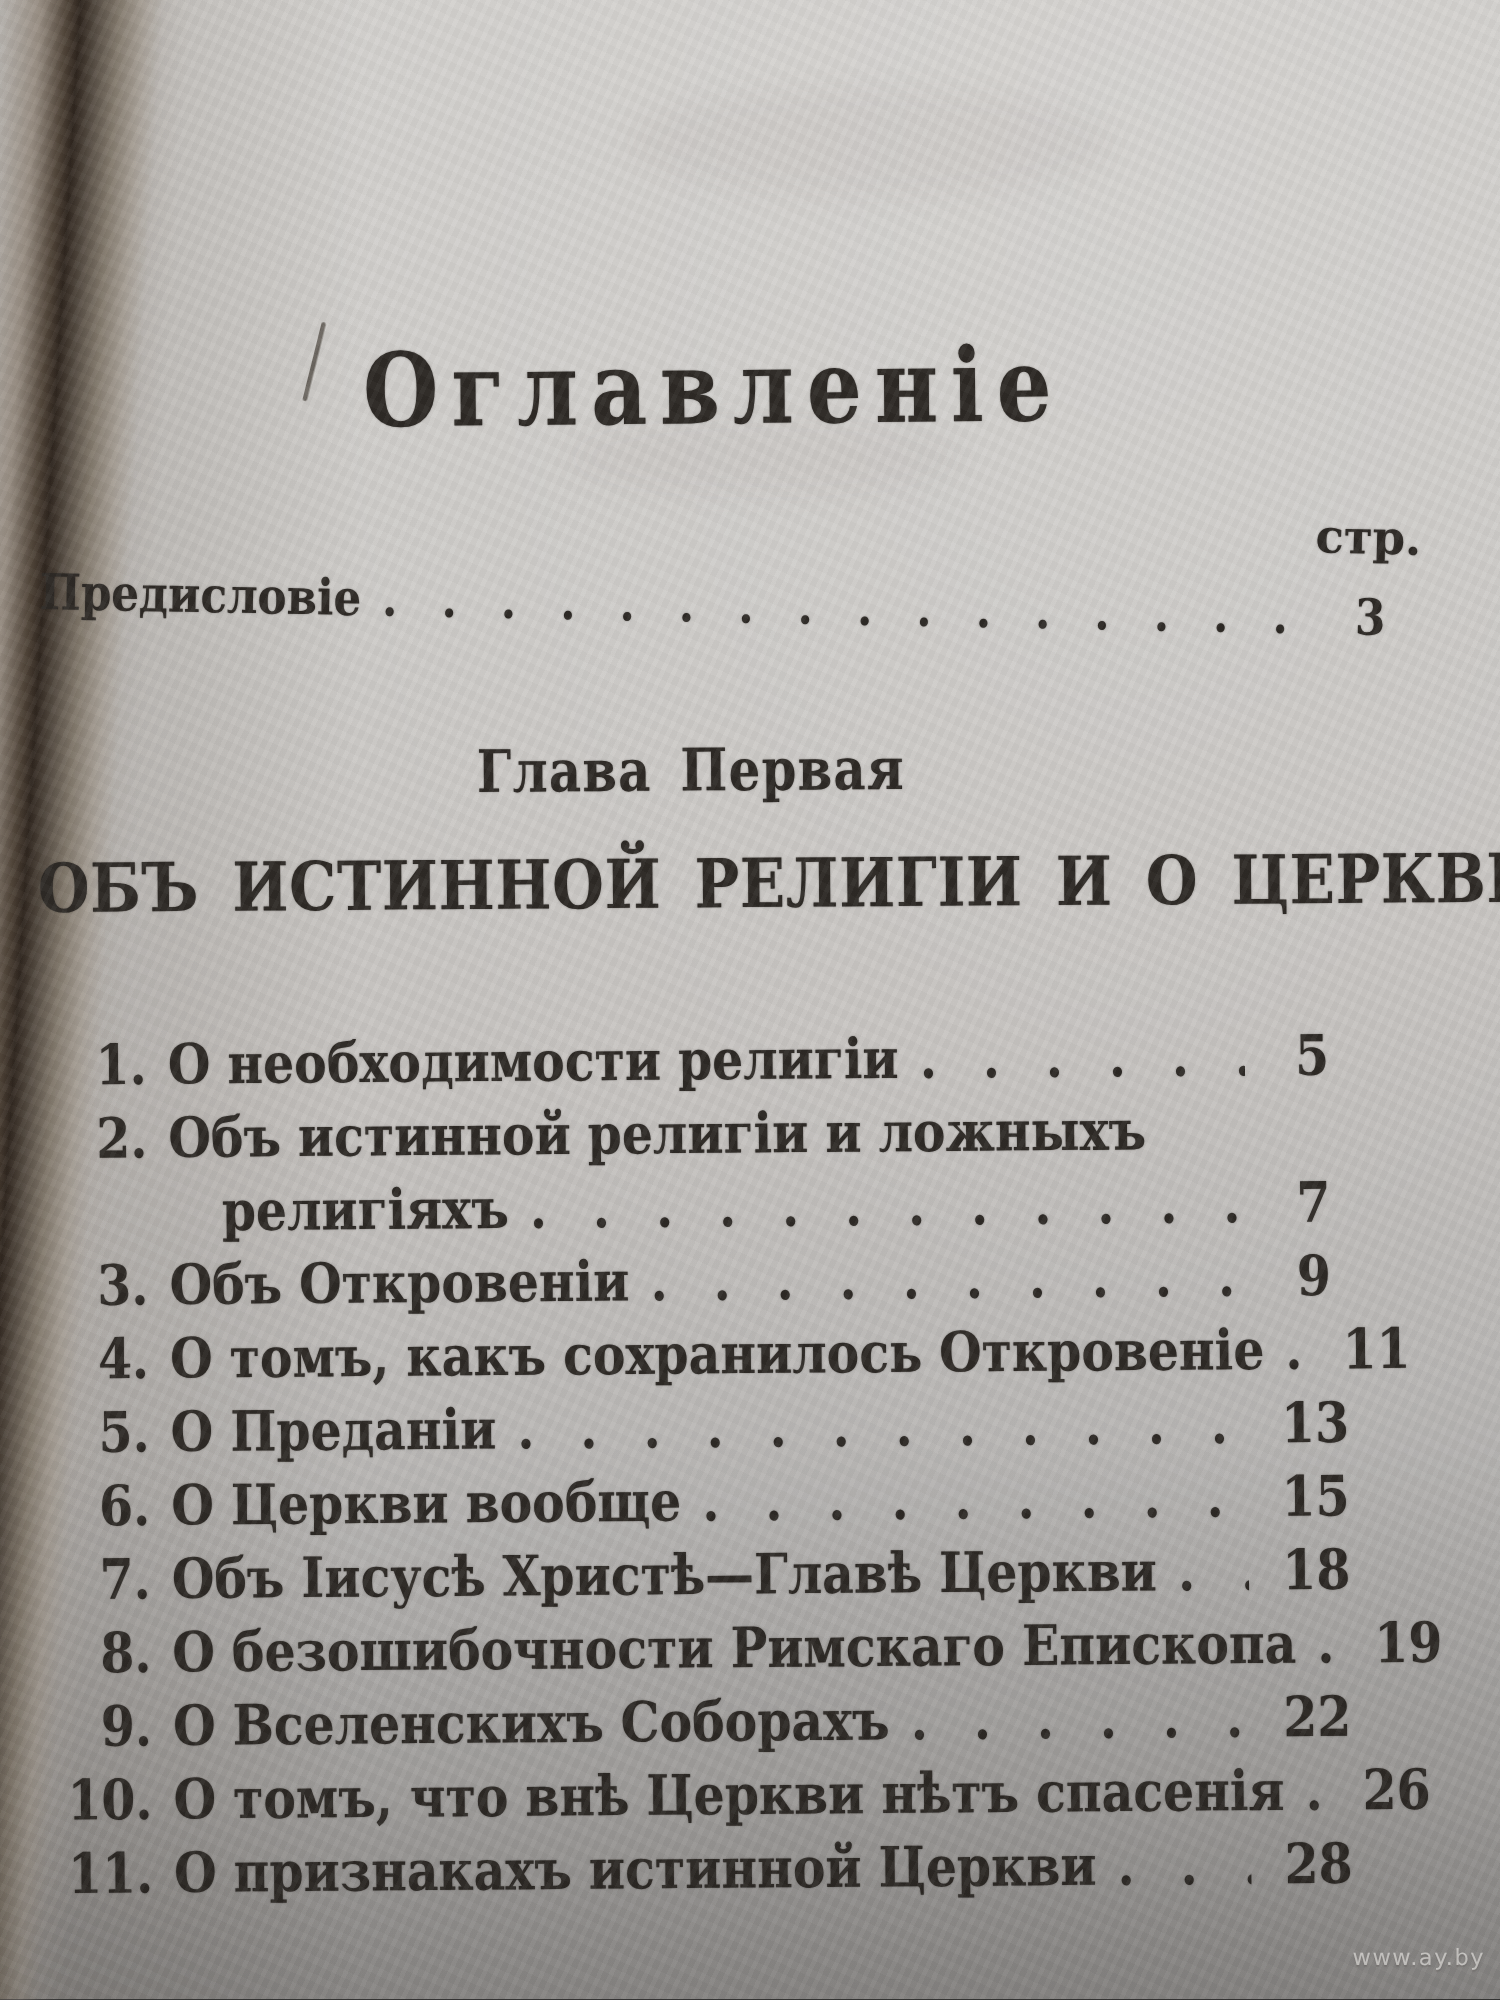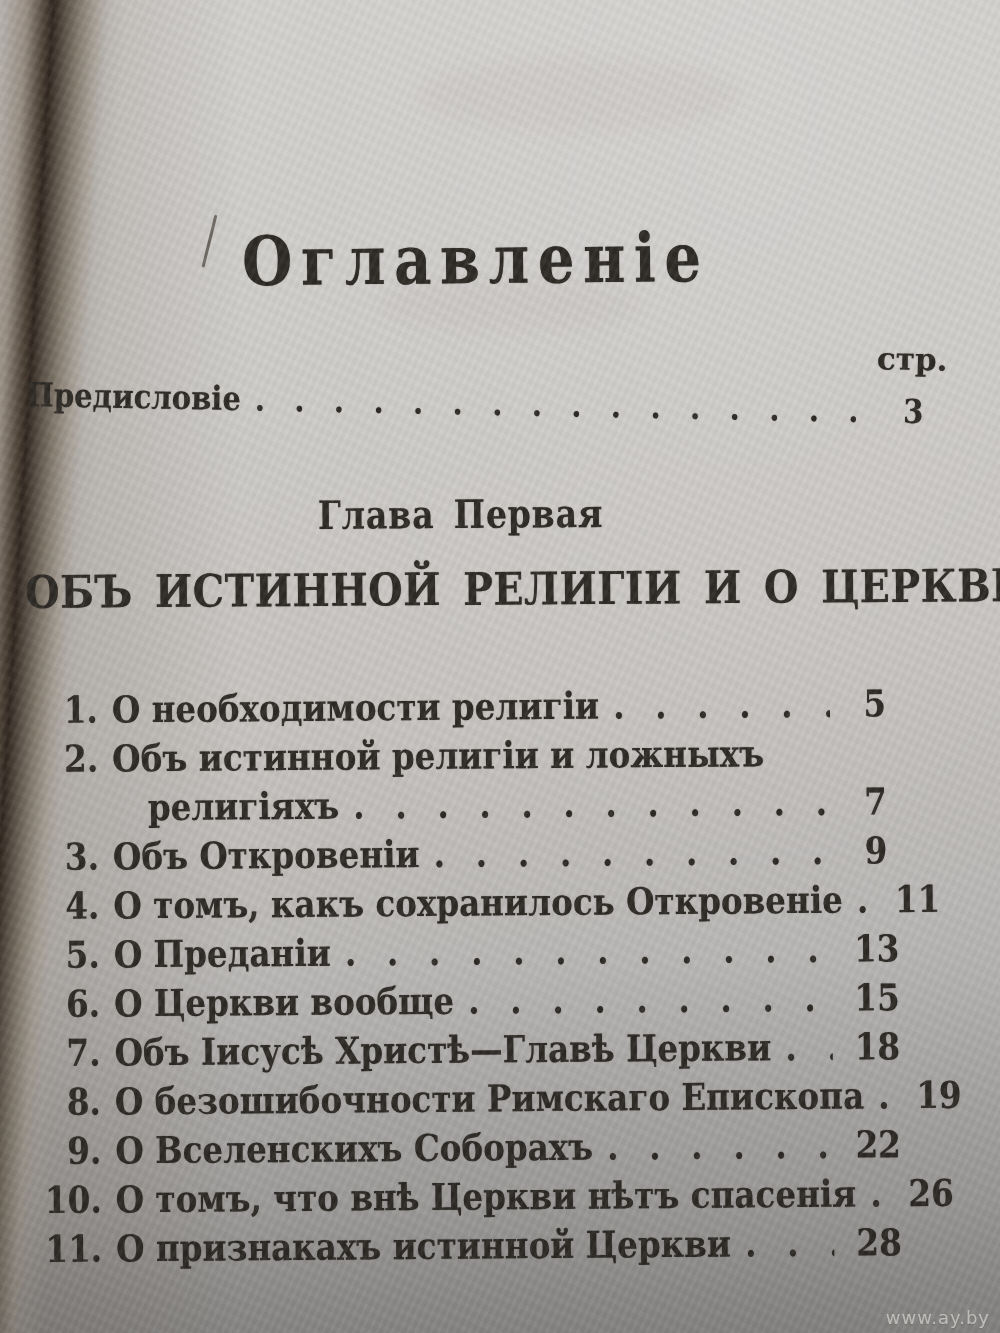--- a/index.html
+++ b/index.html
@@ -83,22 +83,22 @@
   .entries{
     position:absolute;left:36px;top:686px;width:990px;z-index:3;
     transform:rotate(-0.45deg) scaleX(0.88);transform-origin:left top;
     font-size:37px;font-weight:600;line-height:49px;
   }
   .entries .num{flex:none;width:70px;text-align:right;padding-right:16px;}
   .entries .num.indent{width:110px;}
   .entries .t{white-space:nowrap;}
 
   .watermark{
-    position:absolute;right:10px;bottom:5px;z-index:7;
-    font-family:"DejaVu Sans", sans-serif;font-size:18px;letter-spacing:1px;
+    position:absolute;right:10px;bottom:19px;z-index:7;
+    font-family:"DejaVu Sans", sans-serif;font-size:15px;letter-spacing:1px;
     color:rgba(236,234,231,0.62);text-shadow:0 1px 1px rgba(96,92,88,0.45);
   }
 </style>
 </head>
 <body>
 
 <div class="photo">
   <div class="gutter"></div>
   <div class="shade-left"></div>
   <div class="smudge" style="left:420px;top:60px;width:320px;height:70px;"></div>

